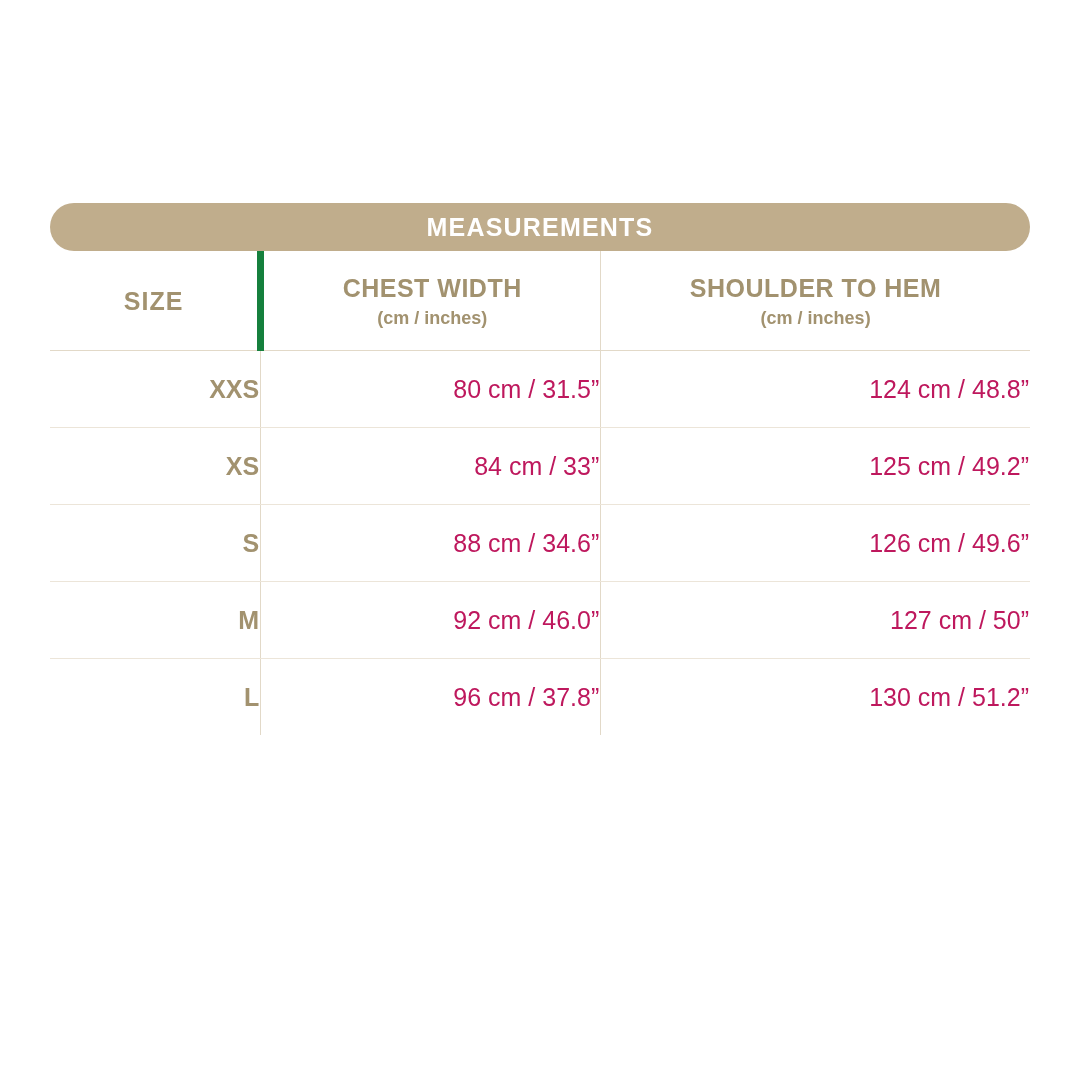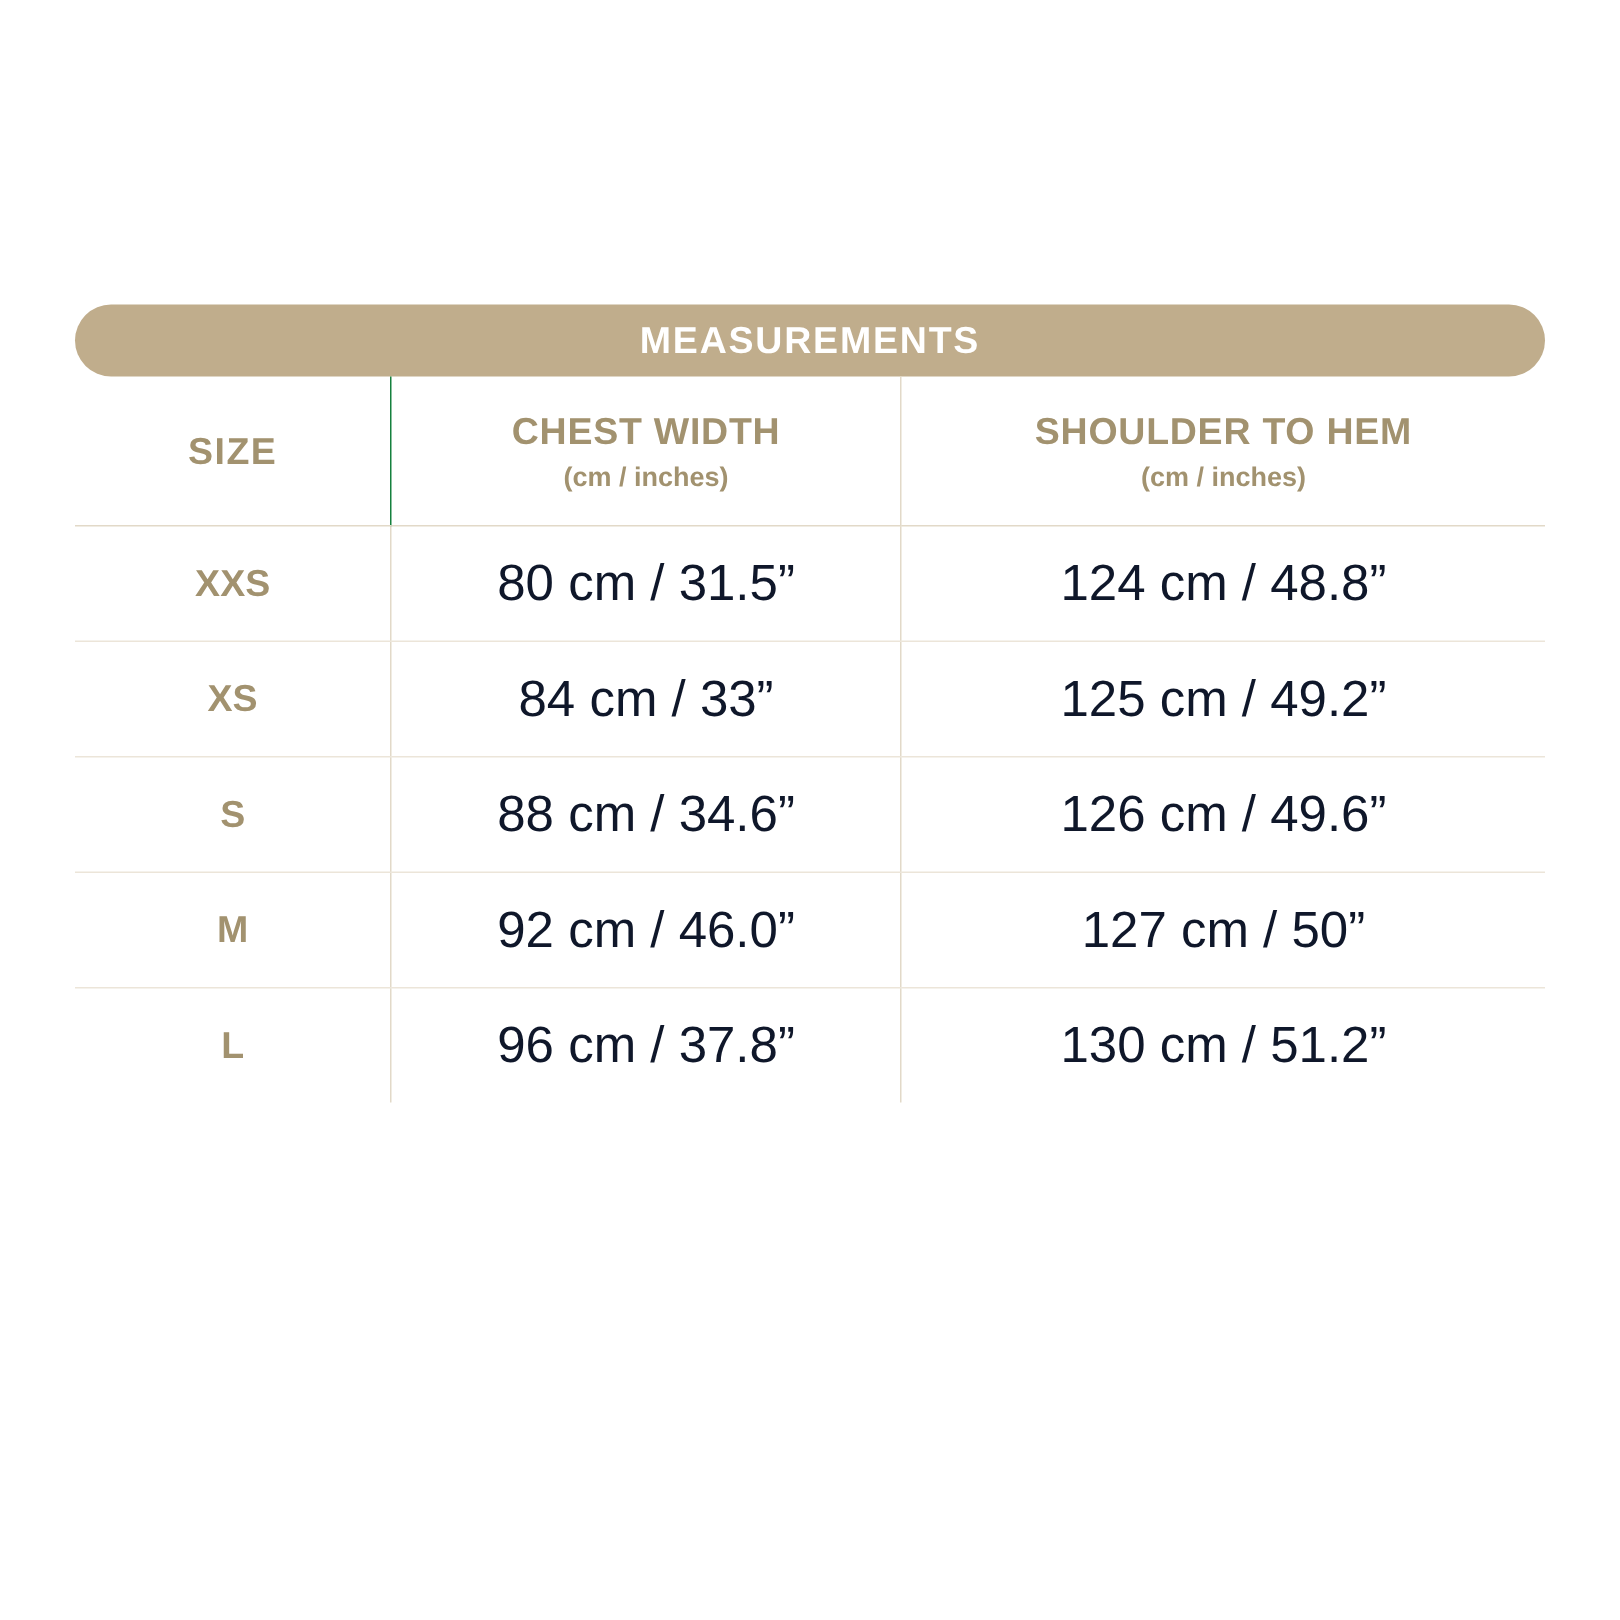--- a/index.html
+++ b/index.html
@@ -54,21 +54,21 @@
   table.size-table col.c-size { width: 21.5%; }
   table.size-table col.c-chest { width: 34.7%; }
   table.size-table col.c-hem { width: 43.8%; }
 
   thead th {
     padding: 24px 0 22px 0;
     vertical-align: middle;
     border-bottom: 1px solid #e2d9c8;
   }
   thead th.col-size {
-    border-right: 1px solid #15803d;
+    border-right: 7px solid #15803d;
   }
   thead th.col-chest {
     border-right: 1px solid #e2d9c8;
   }
 
   .th-main {
     display: block;
     color: #a2926f;
     font-size: 25px;
     font-weight: bold;
@@ -78,37 +78,37 @@
   .th-sub {
     display: block;
     color: #a2926f;
     font-size: 18px;
     font-weight: bold;
     margin-top: 6px;
     line-height: 1.1;
   }
 
   tbody td {
-    text-align: center;
+    text-align: right;
     border-bottom: 1px solid #ece5d9;
     height: 74px;
     vertical-align: middle;
   }
   tbody tr:last-child td {
     border-bottom: none;
   }
   tbody td.col-size {
     color: #a2926f;
     font-size: 25px;
     font-weight: bold;
     border-right: 1px solid #e2d9c8;
   }
   tbody td.col-val {
-    color: #0f172a;
-    font-size: 34px;
+    color: #be185d;
+    font-size: 25px;
     font-weight: 400;
   }
   tbody td.col-chest {
     border-right: 1px solid #e2d9c8;
   }
   thead th.col-size .th-main { letter-spacing: 1px; }
 </style>
 </head>
 <body>
 

